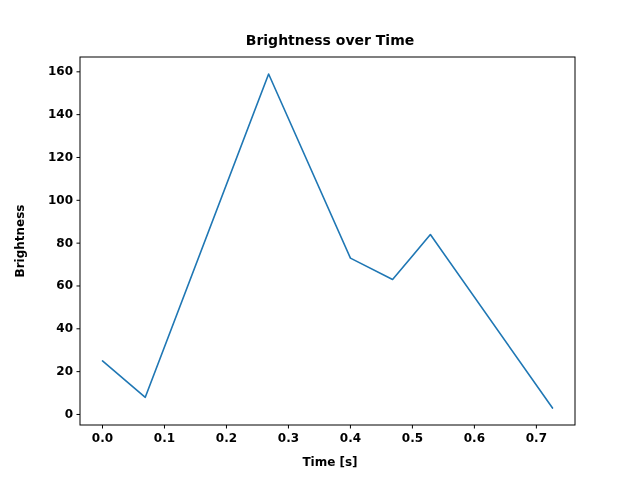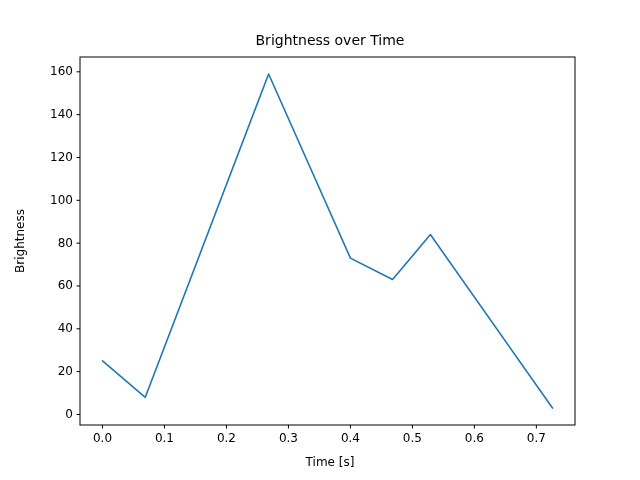--- a/index.html
+++ b/index.html
@@ -14,20 +14,21 @@
     overflow: hidden;
     position: relative;
   }
   #figure {
     position: absolute;
     left: 0;
     top: 0;
     width: 640px;
     height: 480px;
     background: #a21caf;
+    font-weight: bold;
   }
   #chart-svg {
     display: block;
     width: 640px;
     height: 480px;
   }
   .axis-line {
     fill: none;
     stroke: #000000;
     stroke-width: 1.0;

